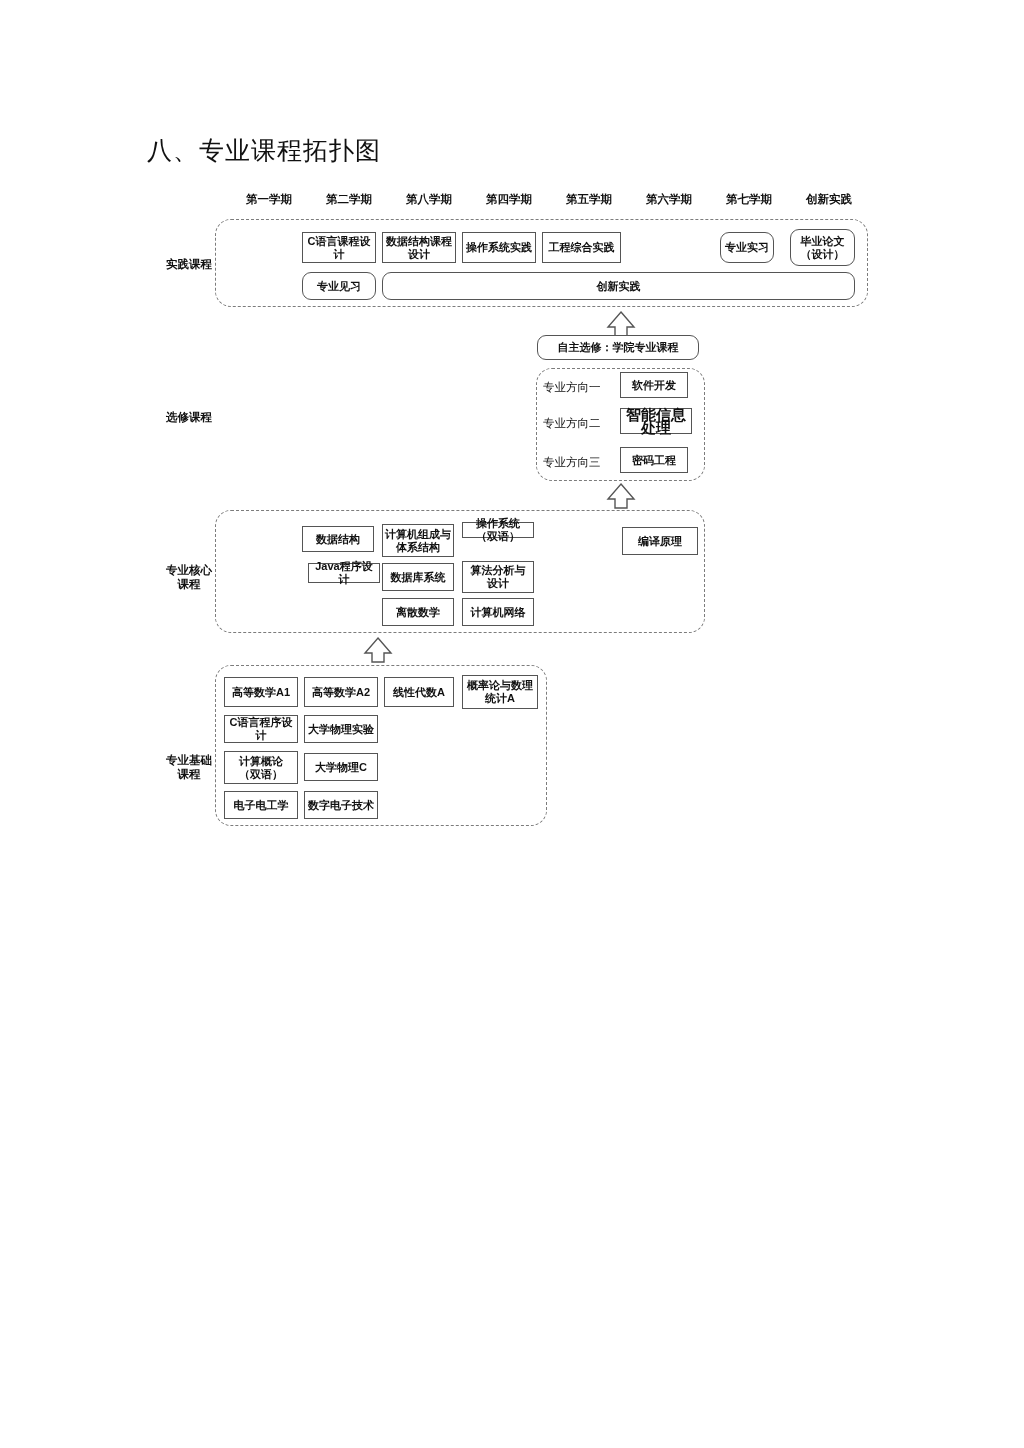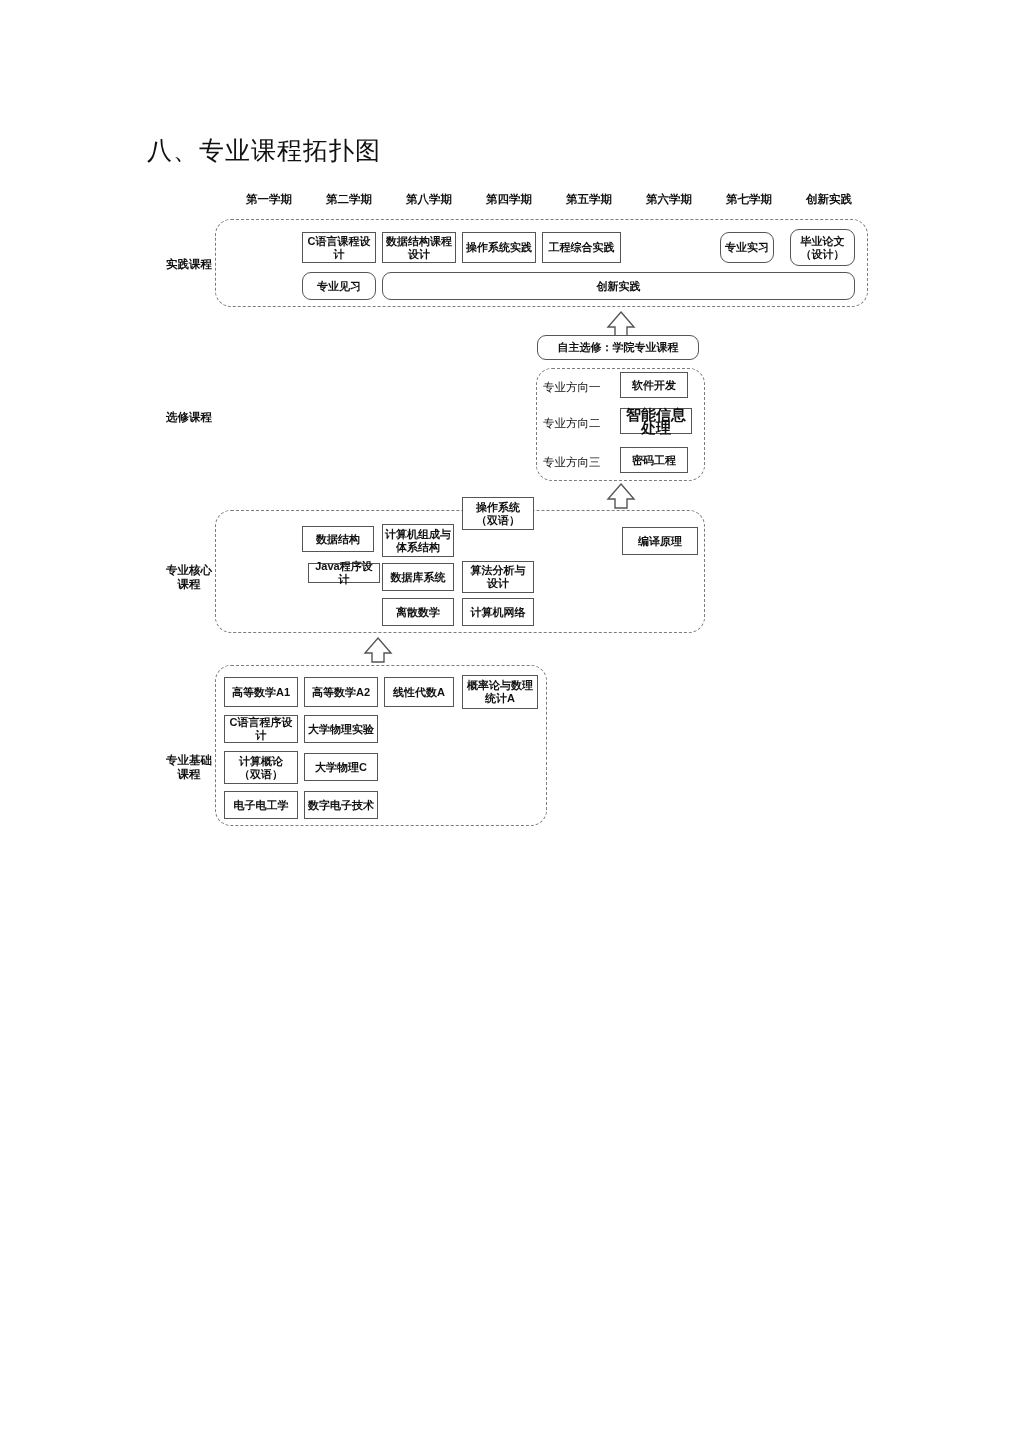--- a/index.html
+++ b/index.html
@@ -134,21 +134,21 @@
   </div>
 
   <div class="cat-label" style="left:152px;top:553px">专业核心
 课程</div>
 
   <div class="group" style="left:215px;top:500px;width:490px;height:123px"></div>
 
   <div class="box" style="left:302px;top:516px;width:72px;height:26px">数据结构</div>
   <div class="box" style="left:382px;top:514px;width:72px;height:33px">计算机组成与
 体系结构</div>
-  <div class="box" style="left:462px;top:487px;width:72px;height:33px">操作系统
+  <div class="box" style="left:462px;top:512px;width:72px;height:16px">操作系统
 （双语）</div>
 
   <div class="box" style="left:308px;top:553px;width:72px;height:20px">Java程序设计</div>
   <div class="box" style="left:382px;top:553px;width:72px;height:28px">数据库系统</div>
   <div class="box" style="left:462px;top:551px;width:72px;height:32px">算法分析与
 设计</div>
 
   <div class="box" style="left:382px;top:588px;width:72px;height:28px">离散数学</div>
   <div class="box" style="left:462px;top:588px;width:72px;height:28px">计算机网络</div>
 

